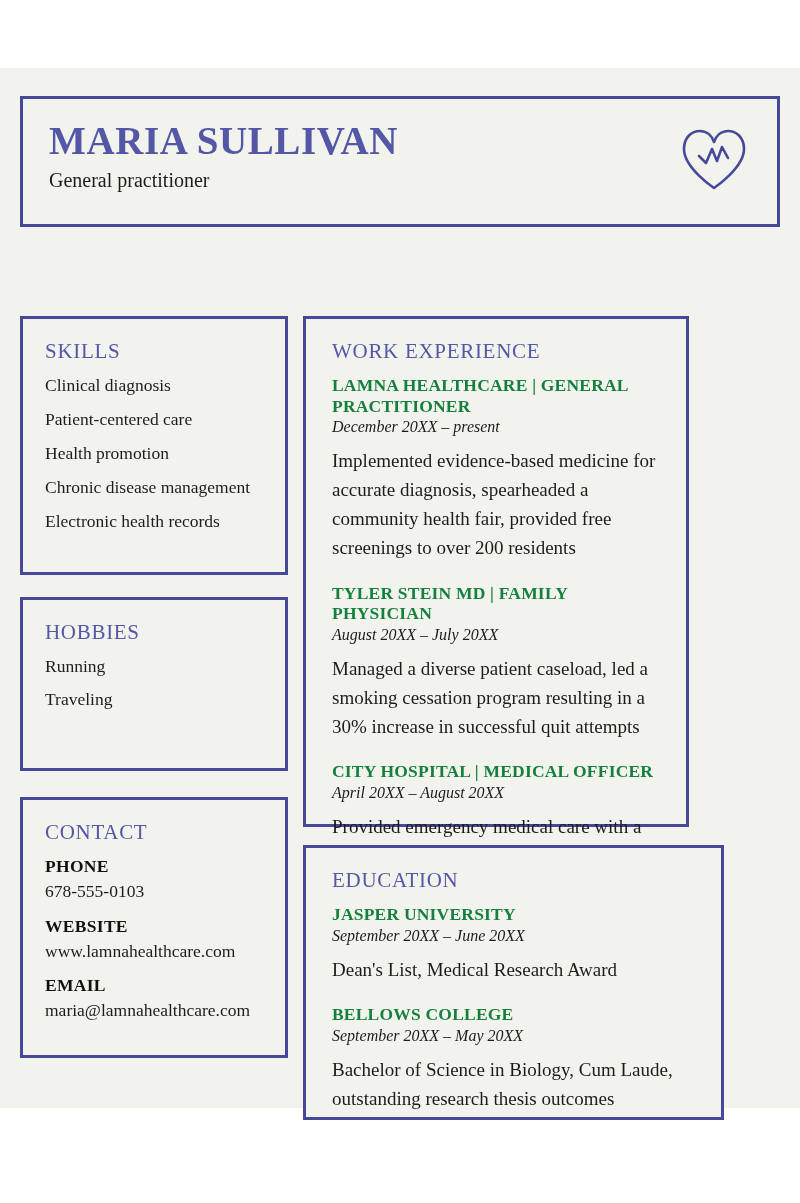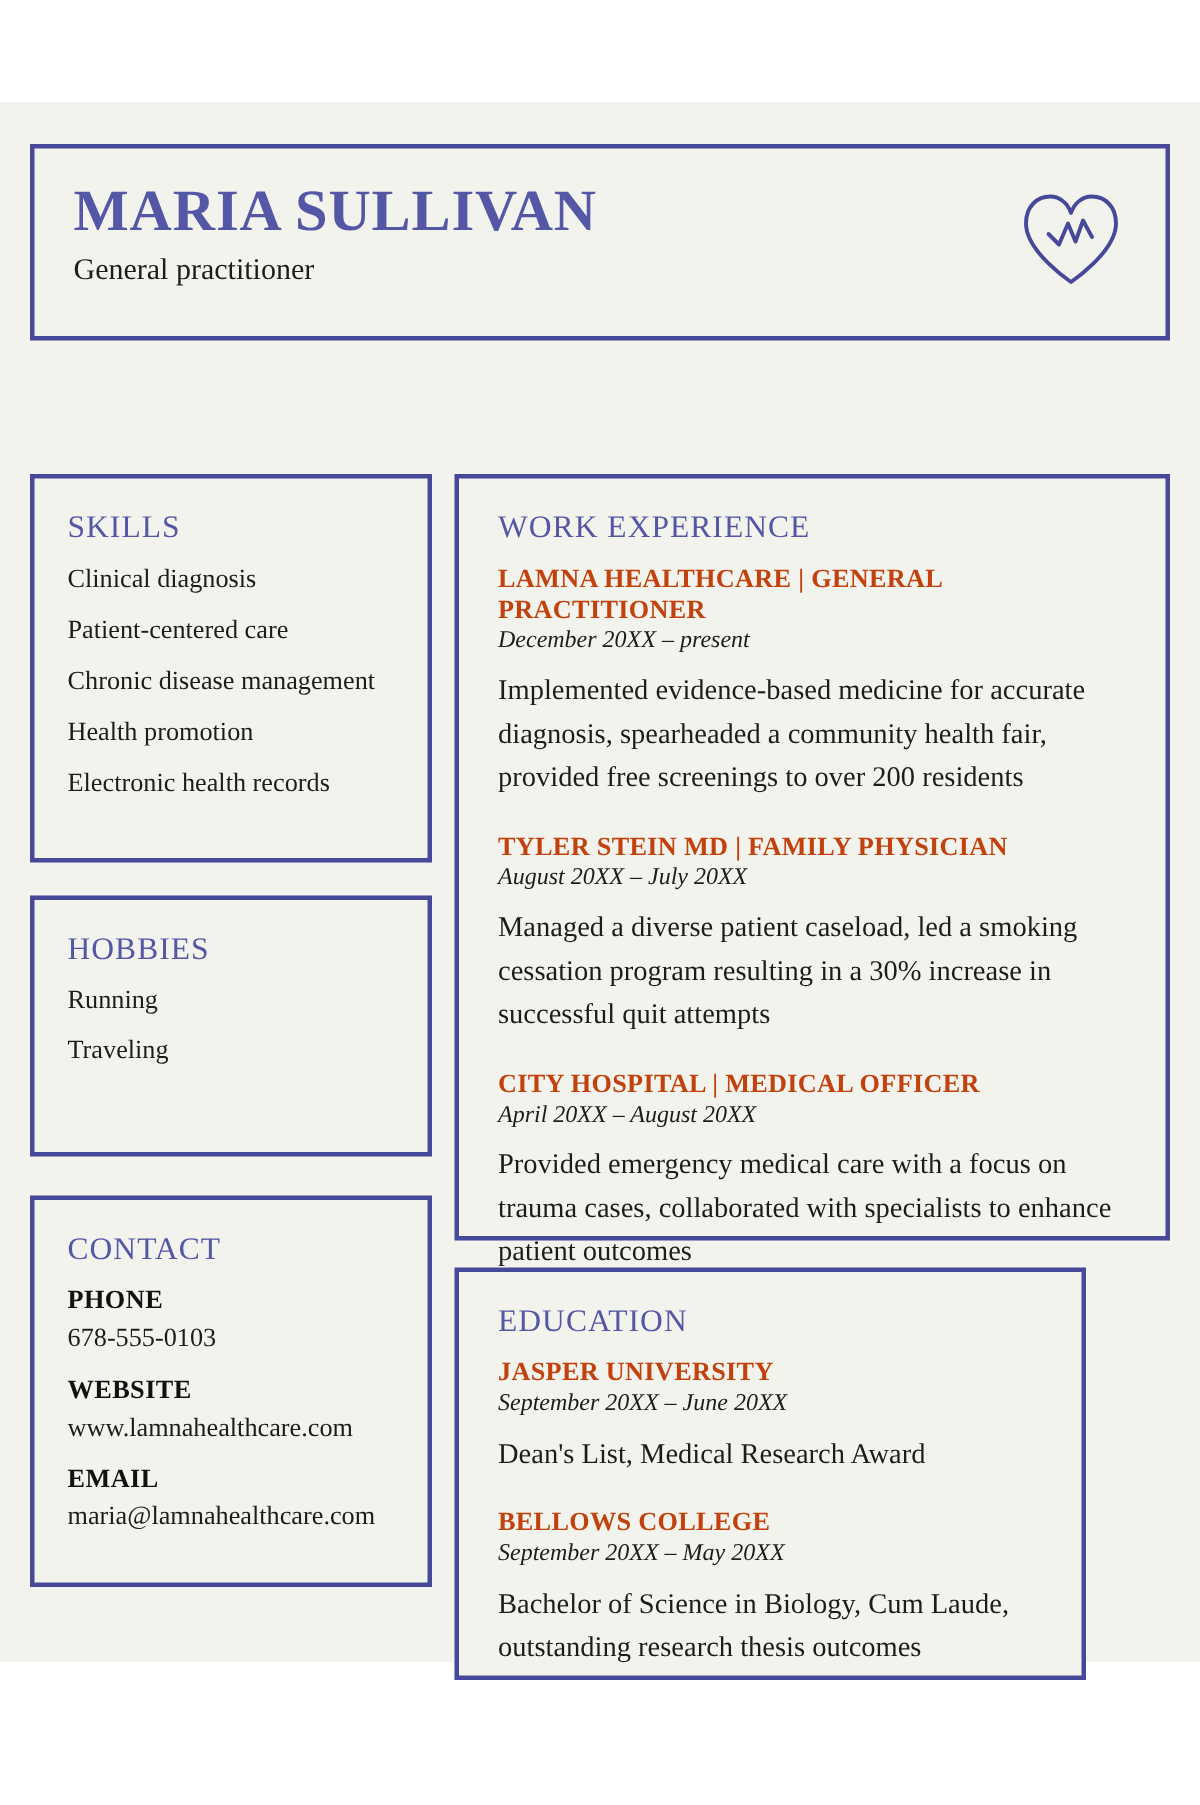--- a/index.html
+++ b/index.html
@@ -103,27 +103,27 @@
     line-height: 1.25;
   }
   .contact-value {
     color: #1c1c1c;
     font-size: 17.5px;
     line-height: 1.3;
     margin-top: 2px;
   }
 
   
-  #work-panel      { left: 303px; top: 248px; width: 477px; height: 511px; padding: 21px 24px 0 26px; }
+  #work-panel      { left: 303px; top: 248px; width: 386px; height: 511px; padding: 21px 24px 0 26px; }
   #education-panel { left: 303px; top: 777px; width: 421px; height: 275px; padding: 21px 24px 0 26px; }
 
   .entry { margin-bottom: 20px; }
   .entry:last-child { margin-bottom: 0; }
   .entry-heading {
-    color: #c2410c;
+    color: #15803d;
     font-weight: bold;
     font-size: 17.5px;
     letter-spacing: 0.2px;
     line-height: 1.18;
     margin: 0;
   }
   .entry-dates {
     color: #1c1c1c;
     font-style: italic;
     font-size: 16px;
@@ -151,22 +151,22 @@
         <path d="M20 29 L 27 36 L 33 22 L 38 34 L 43 20 L 49 31"></path>
       </svg>
     </div>
   </div>
 
   <div class="panel" id="skills-panel">
     <h2 class="section-title">SKILLS</h2>
     <ul class="plain-list">
       <li>Clinical diagnosis</li>
       <li>Patient-centered care</li>
+      <li>Health promotion</li>
       <li>Chronic disease management</li>
-      <li>Health promotion</li>
       <li>Electronic health records</li>
     </ul>
   </div>
 
   <div class="panel" id="hobbies-panel">
     <h2 class="section-title">HOBBIES</h2>
     <ul class="plain-list">
       <li>Running</li>
       <li>Traveling</li>
     </ul>

